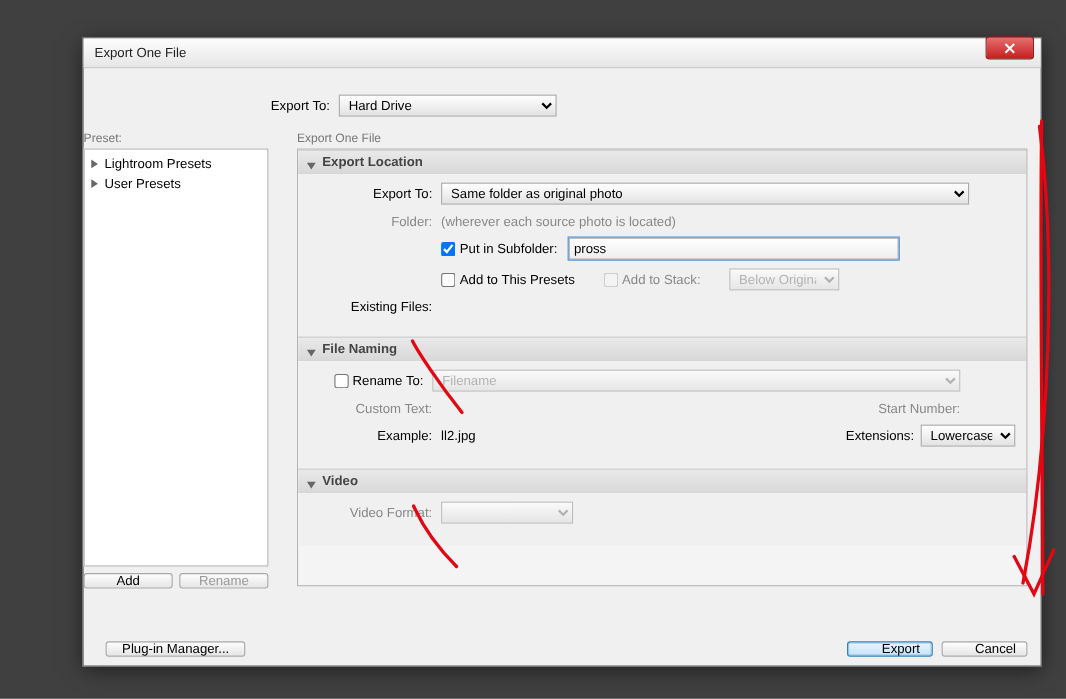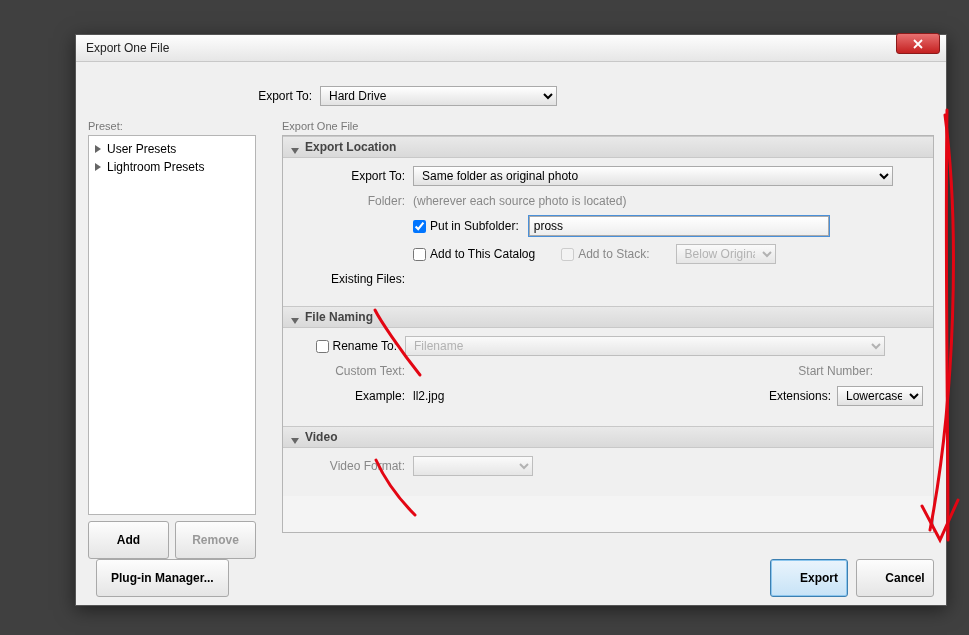--- a/index.html
+++ b/index.html
@@ -45,21 +45,21 @@
     border-radius: 3px;
     display: flex;
     align-items: center;
     justify-content: center;
     position: absolute;
     right: 6px;
     top: -2px;
   }
   .close-btn svg { width: 10px; height: 10px; }
   .dialog-body {
-    padding: 10px 12px 0 12px;
+    padding: 10px 12px 0 0;
   }
   .toprow {
     display: flex;
     align-items: center;
     padding: 14px 0 14px 0;
   }
   .toprow .lbl {
     width: 224px;
     text-align: right;
     padding-right: 8px;
@@ -111,30 +111,29 @@
     margin-right: 6px;
   }
   .preset-buttons {
     display: flex;
     gap: 6px;
     margin-top: 6px;
   }
   .btn {
     border: 1px solid #a9a9a9;
     background: linear-gradient(#fdfdfd,#e5e5e5);
-    height: 38px;
+    height: 14px;
     border-radius: 3px;
     font-family: inherit;
     font-size: 12px;
     padding: 0 12px;
     cursor: default;
     display: inline-flex;
     align-items: center;
     justify-content: center;
-    font-weight: bold;
   }
   .btn:disabled { color: #999; }
   .preset-buttons .btn { flex: 1; }
   .right-col {
     flex: 1;
     display: flex;
     flex-direction: column;
   }
   .right-scroll {
     border: 1px solid #b5b5b5;
@@ -217,42 +216,42 @@
       <svg viewBox="0 0 10 10">
         <path d="M1 1 L9 9 M9 1 L1 9" stroke="#fff" stroke-width="1.8" fill="none"></path>
       </svg>
     </div>
   </div>
 
   <div class="dialog-body">
 
     <div class="toprow">
       <div class="lbl">Export To:</div>
-      <select style="width:237px">
+      <select style="width:198px">
         <option>Hard Drive</option>
       </select>
     </div>
 
     <div class="columns">
 
       <div class="left-col">
         <div class="preset-label">Preset:</div>
         <div class="preset-box">
           <div class="preset-item">
             <div class="tri"></div>
-            <span>User Presets</span>
+            <span>Lightroom Presets</span>
           </div>
           <div class="preset-item">
             <div class="tri"></div>
-            <span>Lightroom Presets</span>
+            <span>User Presets</span>
           </div>
         </div>
         <div class="preset-buttons">
           <button class="btn">Add</button>
-          <button class="btn" disabled="">Remove</button>
+          <button class="btn" disabled="">Rename</button>
         </div>
       </div>
 
       <div class="right-col">
         <div class="right-toplabel">Export One File</div>
         <div class="right-scroll">
 
           <div class="section-head">
             <div class="tri-down"></div>
             <span>Export Location</span>
@@ -275,21 +274,21 @@
                 <span>Put in Subfolder:</span>
               </label>
               <span style="width:10px"></span>
               <input type="text" class="subfolder-input" value="pross" style="">
             </div>
             <div class="row">
               <div class="label"></div>
               <div class="stack-row">
                 <label class="checkbox">
                   <input type="checkbox" style="">
-                  <span>Add to This Catalog</span>
+                  <span>Add to This Presets</span>
                 </label>
                 <label class="checkbox muted">
                   <input type="checkbox" disabled="" style="">
                   <span>Add to Stack:</span>
                 </label>
                 <select style="width:100px;color:#999" disabled="">
                   <option>Below Original</option>
                 </select>
               </div>
             </div>

